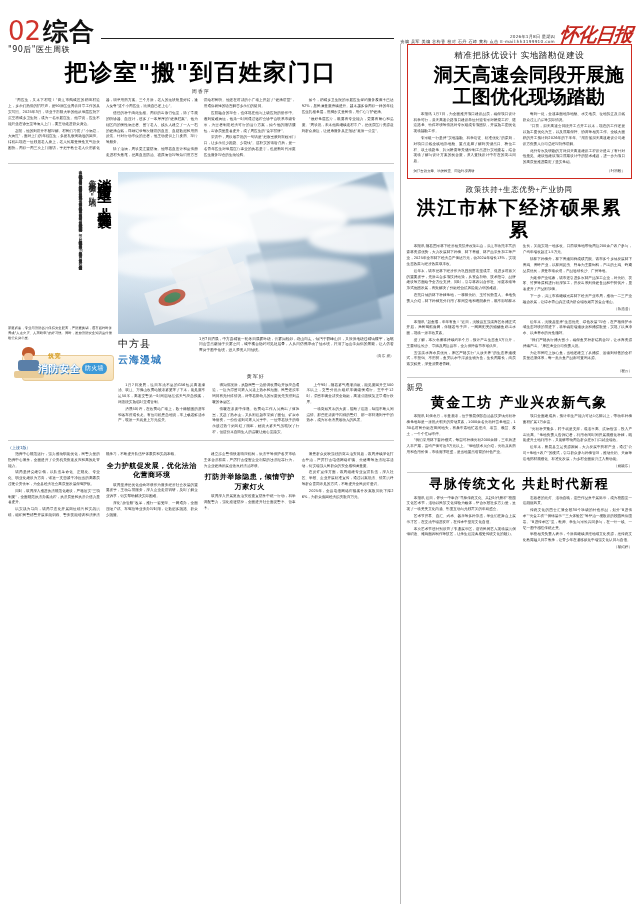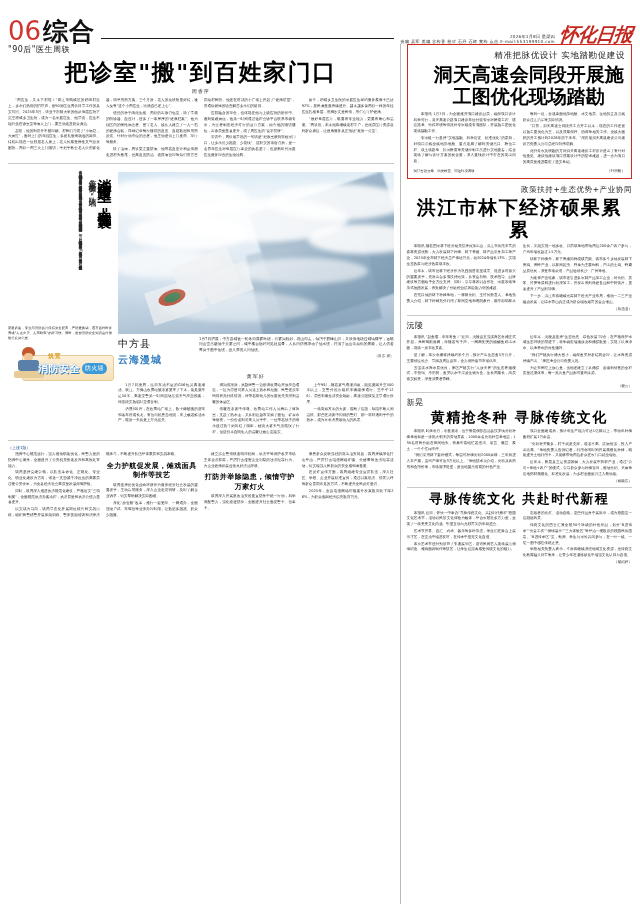--- a/index.html
+++ b/index.html
@@ -50,21 +50,21 @@
   
   .txt { font-size: 3.6px; line-height: 1.62; color: #2b2b2b; text-align: justify; word-break: break-all; }
   .txt.sm { font-size: 3.3px; line-height: 1.55; }
   .cols2 { column-count: 2; column-gap: 7px; }
   .cols3 { column-count: 3; column-gap: 7px; }
   .cols4 { column-count: 4; column-gap: 6px; }
   .indent { text-indent: 2em; }
   .p { margin-bottom: 1px; }
 
   
-  .kicker { font-size: 7.5px; text-align: right; color: #222; letter-spacing: .6px; margin-bottom: 2px; }
+  .kicker { font-size: 7.5px; text-align: center; color: #222; letter-spacing: .6px; margin-bottom: 2px; font-family: Liberation Serif, serif; }
   .kicker-left { font-size: 8px; color:#222; letter-spacing:.5px; }
   .hl-main {
     font-family: "DejaVu Serif", "Liberation Serif", serif;
     font-weight: bold; text-align: center; color: #000;
     letter-spacing: 1.5px; line-height: 1.15;
   }
   .hl-xl { font-size: 23px; }
   .hl-lg { font-size: 16px; }
   .hl-md { font-size: 19px; }
   .hl-sm { font-size: 11px; }
@@ -148,21 +148,21 @@
   .hr-thin { border-top:1px solid #c9c9c9; margin: 4px 0; }
   .sign-right { text-align:right; font-size:3.6px; color:#333; margin-top:1px; }
 </style>
 </head>
 <body>
 
 <div class="page">
 
   <div class="masthead">
     <div class="folio">
-      <span class="folio-num">06</span>
+      <span class="folio-num">02</span>
       <span class="folio-sec">综合</span>
     </div>
     <div class="folio-rule"></div>
     <div class="masthead-right">
       <div class="mh-meta">
         <div class="mh-date">2026年1月8日 星期四</div>
         <div class="mh-credits">责编 吴军 美编 谷梅香 校对 石丹 石峰 黄梅 点击 E-mail:hh3199910.com</div>
       </div>
       <div class="mh-logo">怀化日报</div>
     </div>
@@ -264,21 +264,21 @@
 
       <div class="hr-thin"></div>
 
       <div>
         <div class="jump-note">（上接1版）</div>
         <div class="txt cols4">
           <div class="p indent">指挥中心规范运行，强力推动职能优化，民警力量的指挥中心聚集，全面提升了公安机关快速反应和高效处置能力。</div>
           <div class="p indent">该局坚持党建引领，以队伍革命化、正规化、专业化、职业化建设为方向，锻造一支忠诚干净担当的高素质过硬公安铁军，为全县经济社会高质量发展保驾护航。</div>
           <div class="p indent">同时，该局深入推进执法规范化建设，严格落实"三项制度"，全面规范执法办案流程，执法质量和执法公信力显著提升。</div>
           <div class="p indent">以实战为导向，该局常态化开展岗位练兵和实战演练，组织民警辅警开展体能训练、警务技能培训和法律法规学习，不断提升队伍整体素质和实战本领。</div>
-          <div class="subhead-inline">全力护航促发展，傩戏面具制作等技艺</div>
+          <div class="subhead-inline">全力护航促发展，优化法治化营商环境</div>
           <div class="p indent">该局坚持把优化营商环境作为服务经济社会发展的重要抓手，主动靠前服务，深入企业走访调研，及时了解企业诉求，切实帮助解决实际困难。</div>
           <div class="p indent">深化"放管服"改革，推行一窗受理、一网通办，全面压缩户籍、车驾管等业务办理时限，让数据多跑路、群众少跑腿。</div>
           <div class="p indent">建立涉企警情快速响应机制，依法平等保护各类市场主体合法权益，严厉打击侵害企业利益的违法犯罪行为，为企业健康发展营造良好法治环境。</div>
           <div class="subhead-inline">打防并举除隐患，倾情守护万家灯火</div>
           <div class="p indent">该局深入开展夏夜治安巡查宣防集中统一行动，科学调配警力，强化巡逻防控，全面提升社会面见警率、管事率。</div>
           <div class="p indent">聚焦群众反映强烈的突出治安问题，该局持续深化打击整治，严厉打击电信网络诈骗、黄赌毒等违法犯罪活动，切实增强人民群众的安全感和满意度。</div>
           <div class="p indent">在反诈宣传方面，该局组建专业宣讲队伍，深入社区、学校、企业开展精准宣传，通过以案说法、情景演绎等群众喜闻乐见的方式，不断提升全民反诈意识。</div>
           <div class="p indent">2025年，全县电信网络诈骗案件发案数同比下降26%，为群众挽回经济损失数百万元。</div>
         </div>
       </div>
@@ -314,37 +314,36 @@
           <div class="p indent">除林下种植外，林下养殖同样成绩亮眼。该市多个乡镇发展林下养鸡、养蜂产业，以林间昆虫、野草为主要饲料，产出的土鸡、蜂蜜品质优良，深受市场欢迎，产品远销长沙、广州等地。</div>
           <div class="p indent">为延伸产业链条，该市还引进多家林产品加工企业，对黄精、茯苓、竹笋等原料进行精深加工，开发出系列保健食品和中药饮片，显著提升了产品附加值。</div>
           <div class="p indent">下一步，洪江市将继续完善林下经济产业布局，推动一二三产业融合发展，让绿水青山真正成为群众增收致富的金山银山。</div>
         </div>
         <div class="sign-right">（陈浩浩）</div>
       </div>
 
       <div class="hr-thin"></div>
 
       <div>
-        <div class="section-kicker">沅陵</div>
         <div class="txt cols2" style="margin-top:4px;">
           <div class="p indent">本报讯 "起鱼喽，年年有鱼！"近日，沅陵县五强溪库区冬捕正式开启，渔民驾船撒网，伴随着号子声，一网网肥美的鲢鳙鱼跃出水面，现场一派丰收景象。</div>
           <div class="p indent">据了解，本次冬捕将持续约半个月，预计产出生态鱼5万公斤，主要销往长沙、常德及周边县市，全力保障春节市场供应。</div>
           <div class="p indent">五强溪水库水质优良，库区严格实行"人放天养"的生态养殖模式，不投饵、不用药，鱼类以水中浮游生物为食，生长周期长，肉质紧实鲜美，深受消费者青睐。</div>
           <div class="p indent">近年来，沅陵县坚持"生态优先、绿色发展"理念，在严格保护水域生态环境的前提下，科学确定增殖放流和捕捞数量，实现了以渔净水、以渔养水的良性循环。</div>
           <div class="p indent">"我们严格执行捕大留小，确保鱼类种群结构合理，让水库资源持续产出。"库区渔业公司负责人说。</div>
           <div class="p indent">为让市民吃上放心鱼，当地还建立了从捕捞、运输到销售的全程质量追溯体系，每一批次鱼产品都可查询来源。</div>
         </div>
         <div class="sign-right">（瞿云）</div>
       </div>
 
       <div class="hr-thin"></div>
 
       <div>
         <div class="section-kicker">新晃</div>
-        <div class="hl-main" style="font-size:14px;">黄精抢冬种 寻脉传统文化</div>
+        <div class="hl-main" style="font-size:14px;">黄金工坊 产业兴农新气象</div>
         <div class="txt cols2" style="margin-top:4px;">
           <div class="p indent">本报讯 时值冬月，寒意渐浓，位于新晃侗族自治县扶罗镇黄精种植基地却是一派热火朝天的劳动景象，1000余名黄精种苗基地里，130名村民分散在田间地头，有条不紊地忙着挖沟、取苗、栽苗、覆土，一个个忙碌不停。</div>
           <div class="p indent">"我们采用林下套种模式，每亩可种植黄精2000余株，三年后进入丰产期，亩均产值可达3万元以上。"基地技术员介绍，黄精兼具药用和食用价值，市场需求旺盛，是当地重点培育的特色产业。</div>
           <div class="p indent">项目全面建成后，预计年生产能力可达1亿株以上，带动年种植面积扩展1万余亩。</div>
           <div class="p indent">"黄精种类繁多，村子就是支撑，成活率高、抗病性强，投入产出比高。"基地负责人告诉记者，利用冬闲时间开展规模化种植，既能提升土地利用率，又能够带动周边群众在家门口就业增收。</div>
           <div class="p indent">近年来，新晃县立足资源禀赋，大力发展中药材产业，通过"公司+基地+农户"的模式，引导群众参与种植管理，推动黄精、天麻等道地药材规模化、标准化发展，为乡村全面振兴注入新动能。</div>
         </div>
         <div class="sign-right">（姚晓东）</div>
       </div>
 

